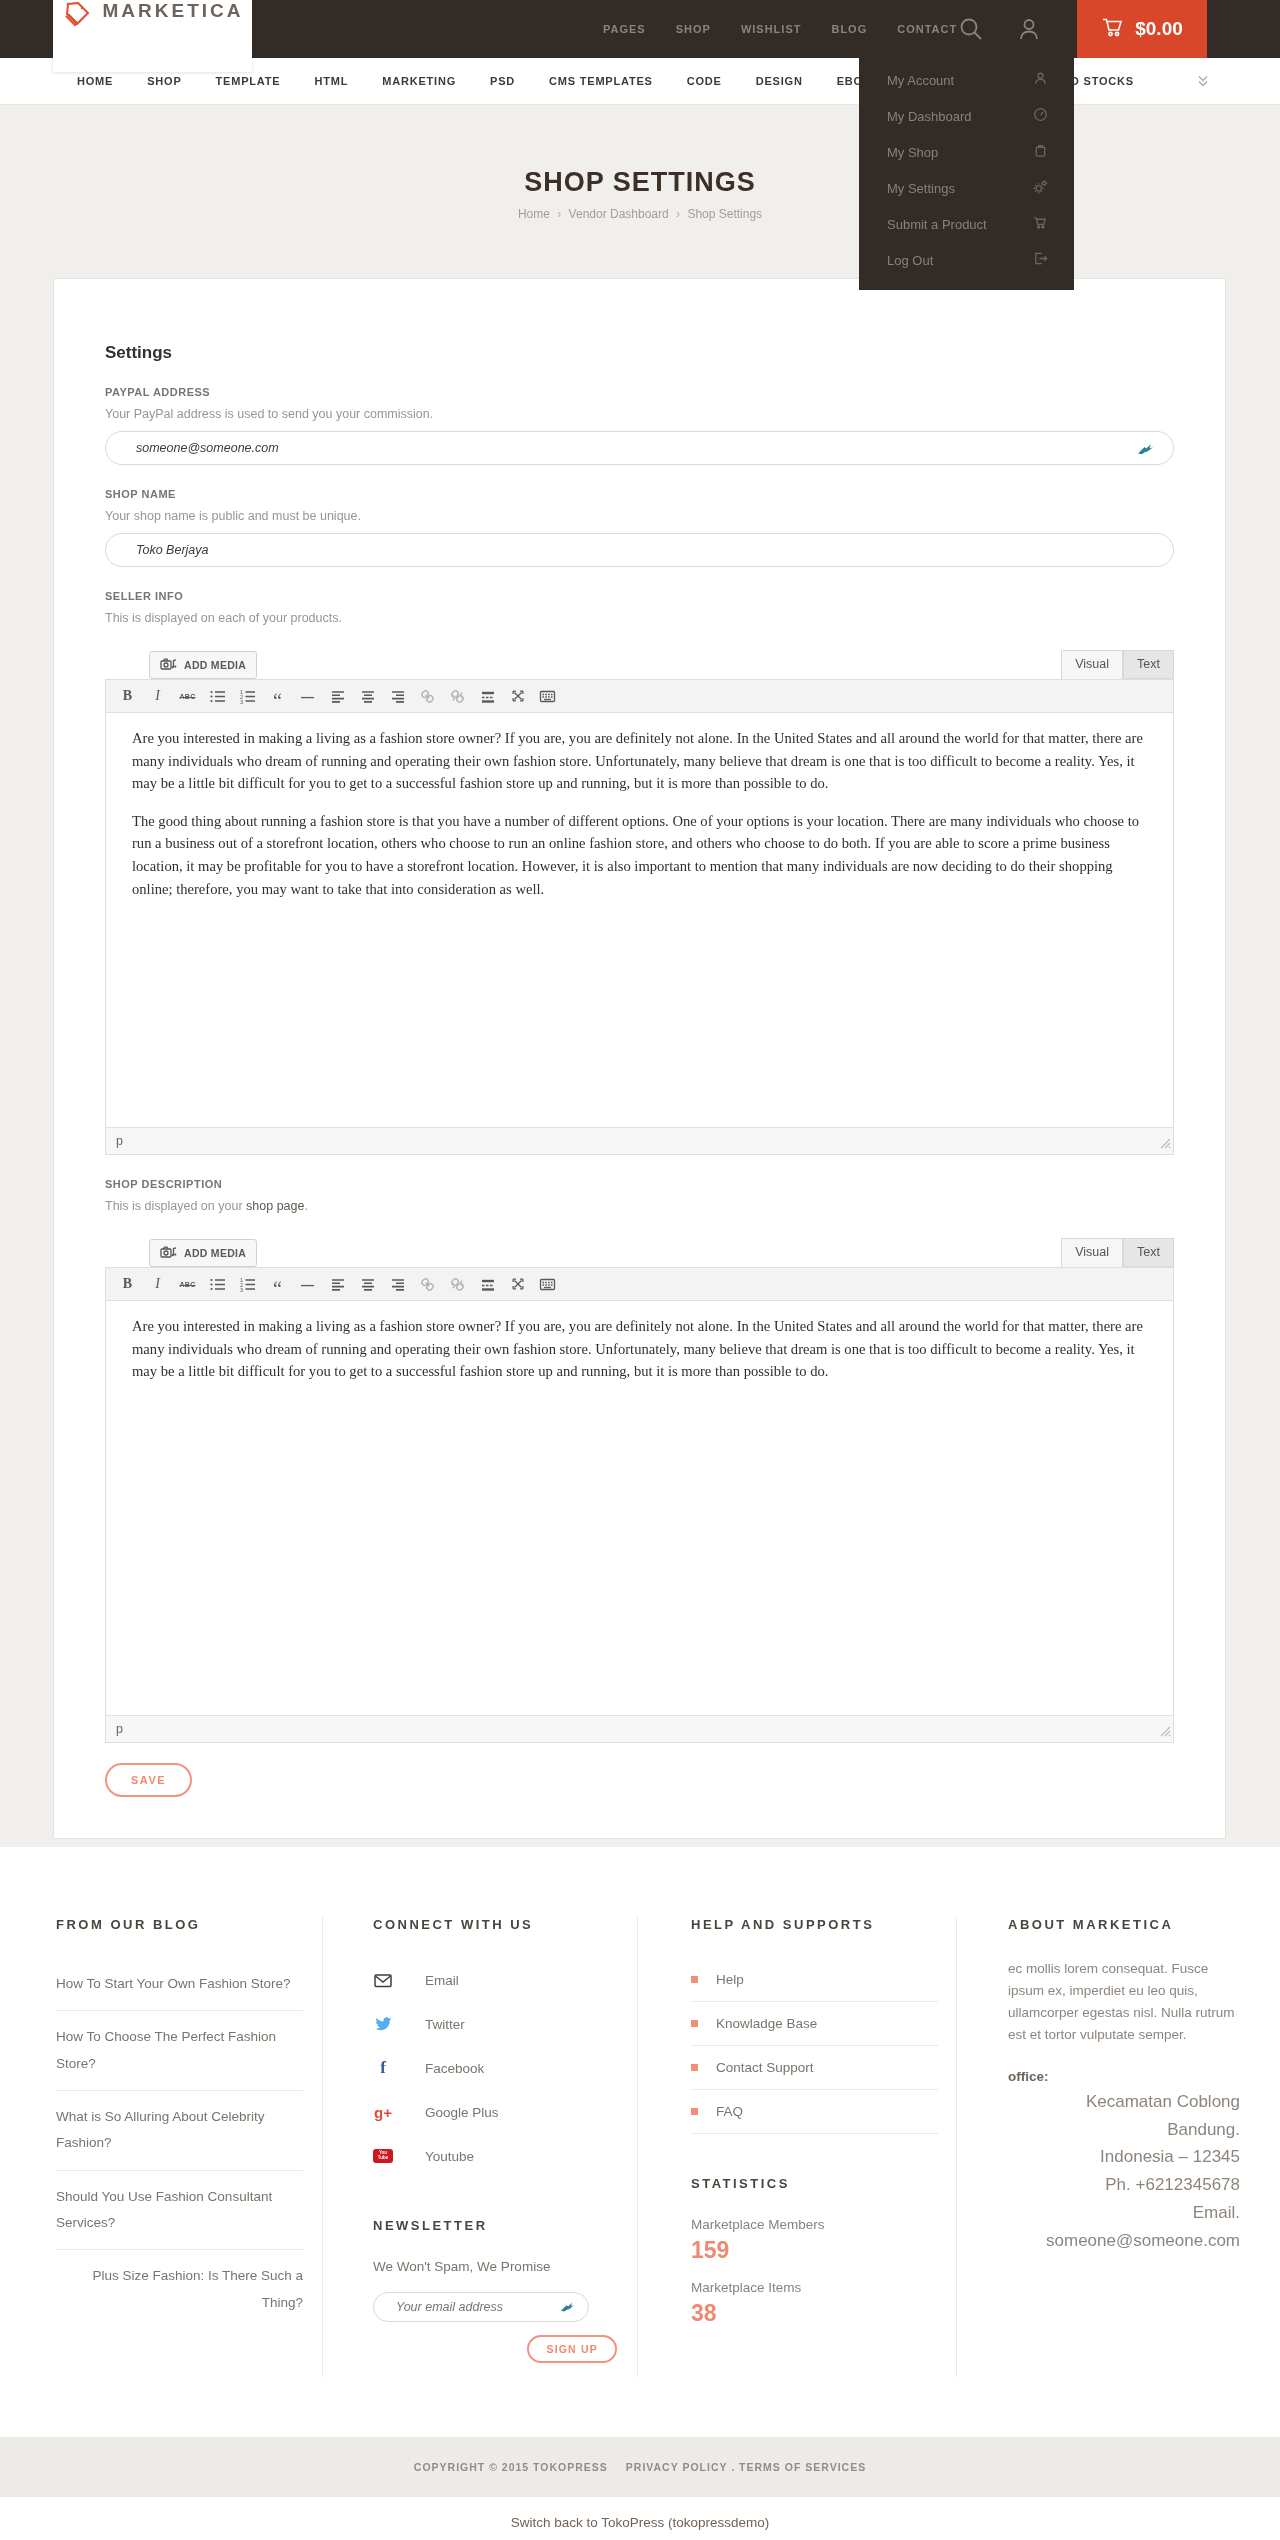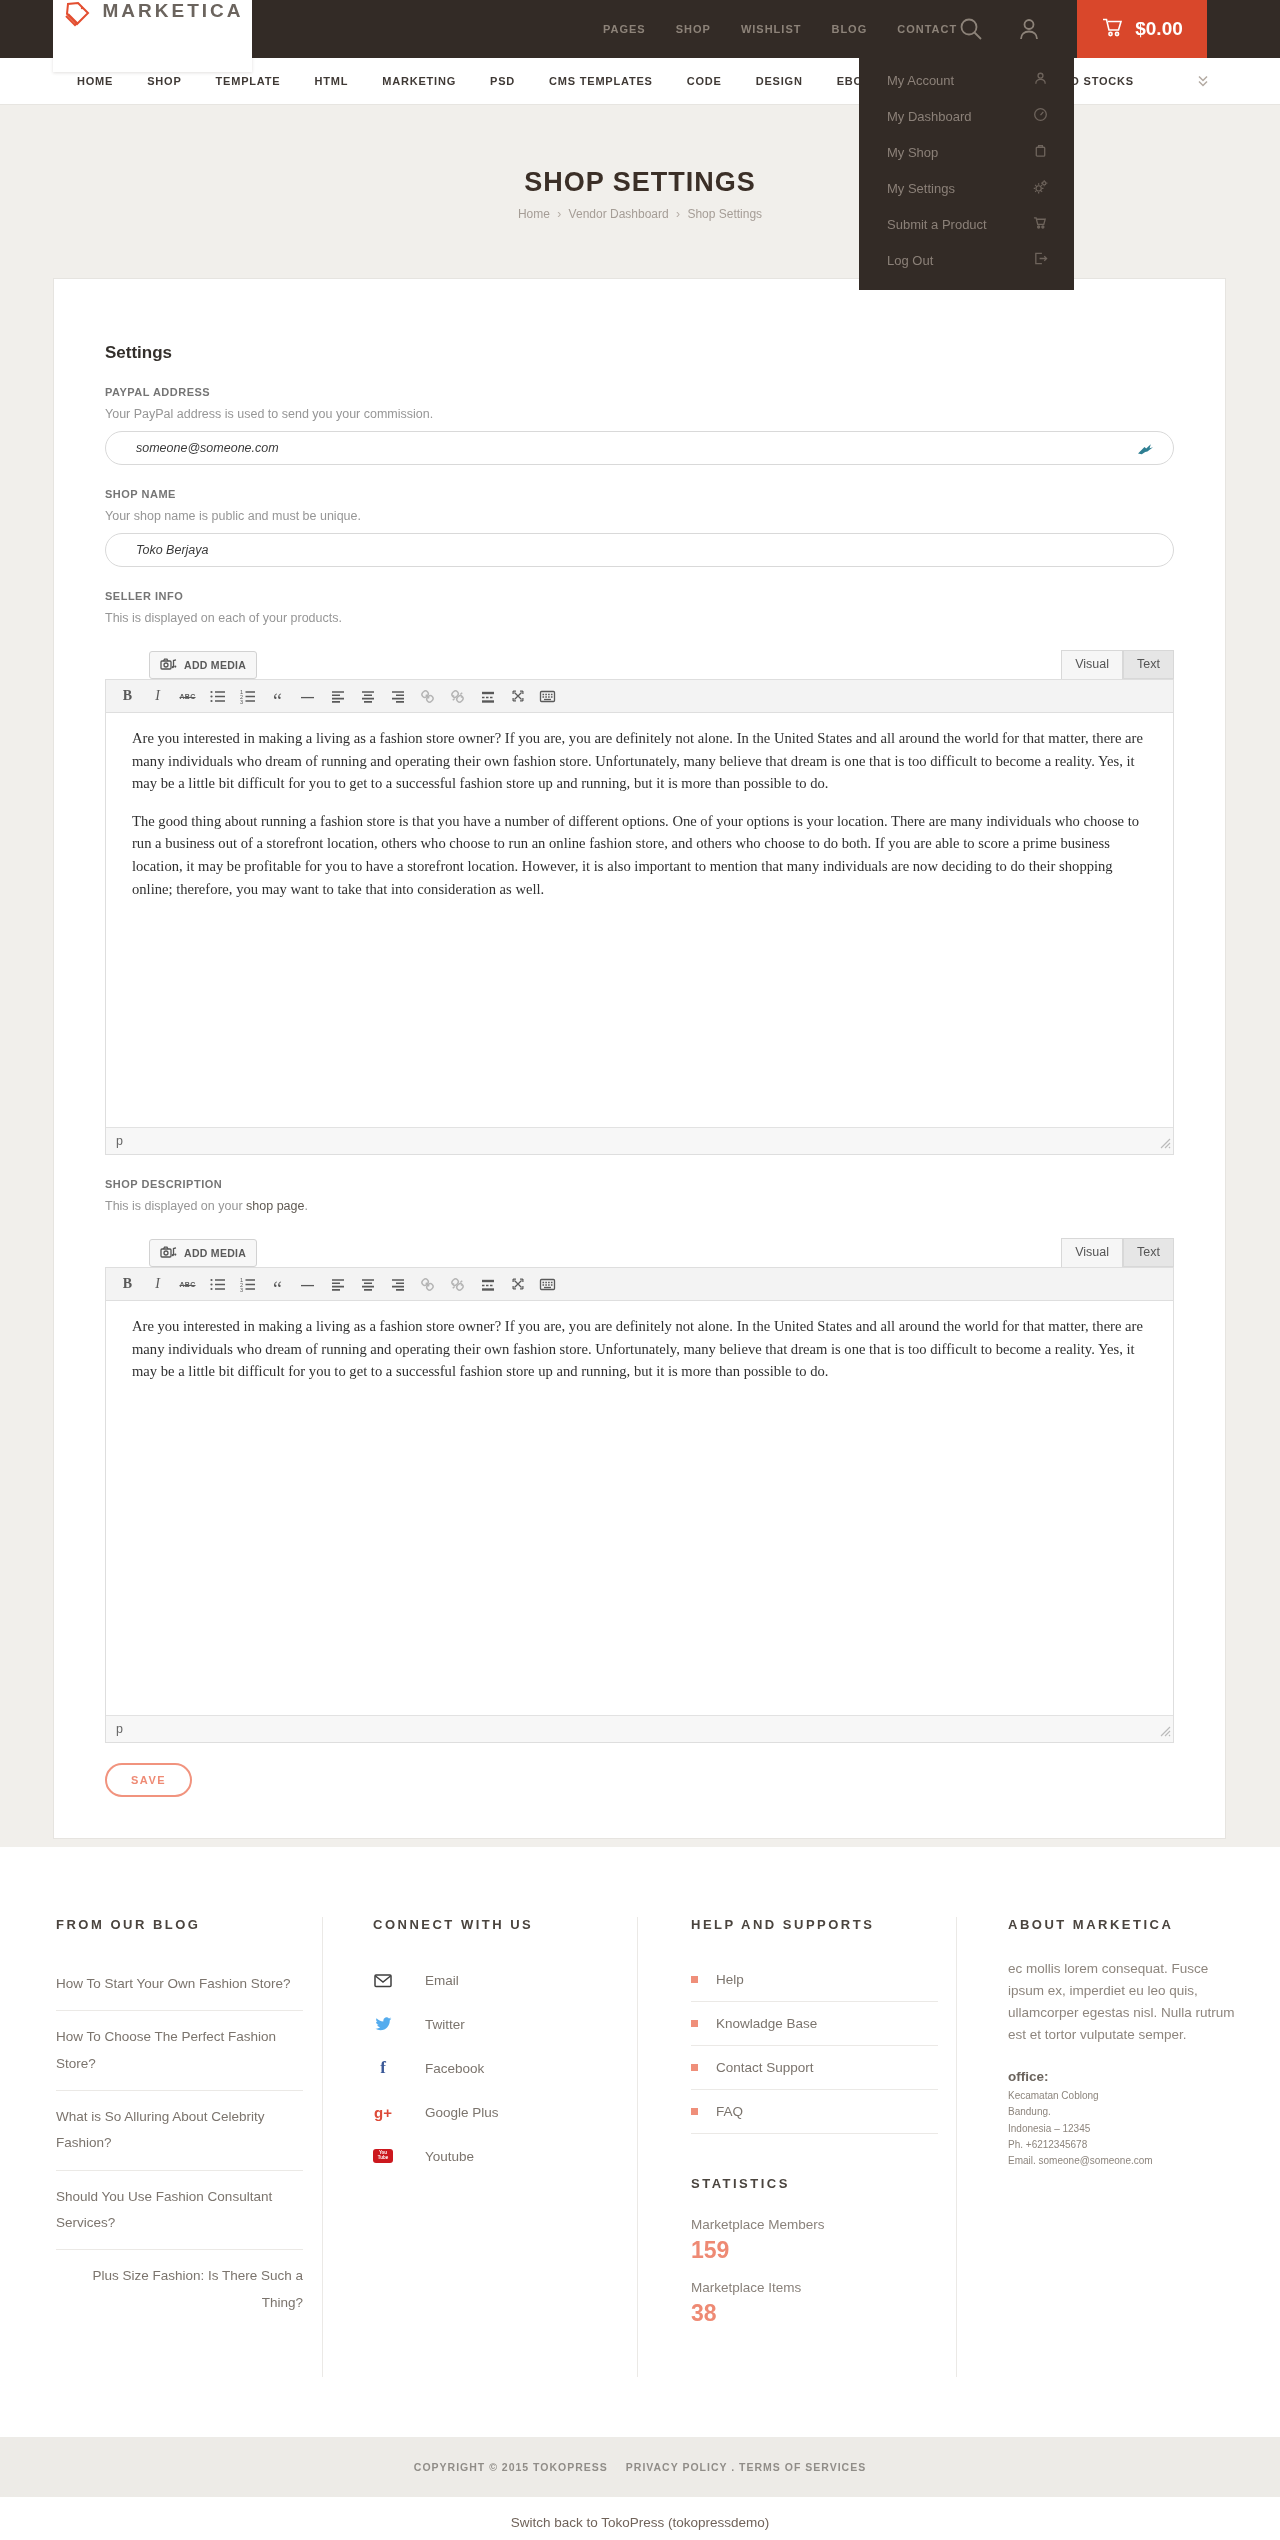--- a/index.html
+++ b/index.html
@@ -108,21 +108,21 @@
   .signup-btn { display:block; margin:13px 0 0 auto; background:#fff; border:2px solid #f1937e; color:#ee8a74;
                 border-radius:14px; padding:6px 17px; font-size:10.5px; font-weight:bold; letter-spacing:1.2px; }
   .help-list li { display:flex; align-items:center; gap:18px; width:247px; padding:14px 0;
                   border-bottom:1px solid #ebe9e6; font-size:13.5px; color:#7b746d; cursor:pointer; }
   .bullet { width:7px; height:7px; background:#ef8f7a; flex:none; }
   .stats { margin-top:42px; }
   .stat-label { font-size:13.5px; color:#8a827b; margin-bottom:5px; }
   .stat-value { font-size:23px; font-weight:bold; color:#ee8a74; margin-bottom:16px; }
   .about-text { width:228px; font-size:13.5px; line-height:1.63; color:#8d857d; margin-bottom:20px; }
   .office-label { font-size:13.5px; font-weight:bold; color:#6b645d; line-height:1.63; }
-  .addr { font-size:10px; line-height:1.63; color:#8d857d; }
+  .addr { font-size:17px; line-height:1.63; color:#8d857d;text-align:right; }
 
   .legal { background:#edebe7; height:60px; display:flex; align-items:center; justify-content:center; gap:18px;
            font-size:10.5px; font-weight:bold; letter-spacing:1px; color:#908d88; }
   .legal a { color:#908d88; text-decoration:none; }
   .adminbar { background:#fff; height:60px; display:flex; align-items:flex-start; justify-content:center; padding-top:18px; }
   .adminbar a { font-size:13.5px; color:#70635a; text-decoration:none; }
 </style>
 </head>
 <body>
 
@@ -570,20 +570,33 @@
         <span class="sicon">
             <span class="yt">
               <span>You</span>
               <span>Tube</span>
             </span>
           </span>
         <span>Youtube</span>
       </li>
     </ul>
 
+    <div class="newsletter">
+      <div class="fhead">NEWSLETTER</div>
+      <div class="nl-tag">We Won't Spam, We Promise</div>
+      <div class="nl-wrap">
+        <input class="nl-input" type="text" placeholder="Your email address" style="">
+        <span class="pill-icon">
+          <svg width="15" height="14" viewBox="0 0 17 16">
+              <path d="M1 13.5L7.5 7l1.7 1.6 4.6-4.4-1.2 4 3.4-1-5.6 4.4-2.2.5-3.4 2.2z" fill="#2e7f93"></path>
+            </svg>
+        </span>
+      </div>
+      <button class="signup-btn">SIGN UP</button>
+    </div>
   </div>
 
   <div class="fcol fcol3">
     <div class="fhead">HELP AND SUPPORTS</div>
     <ul class="help-list">
       <li>
           <span class="bullet"></span>
           <span>Help</span>
         </li>
       <li>

